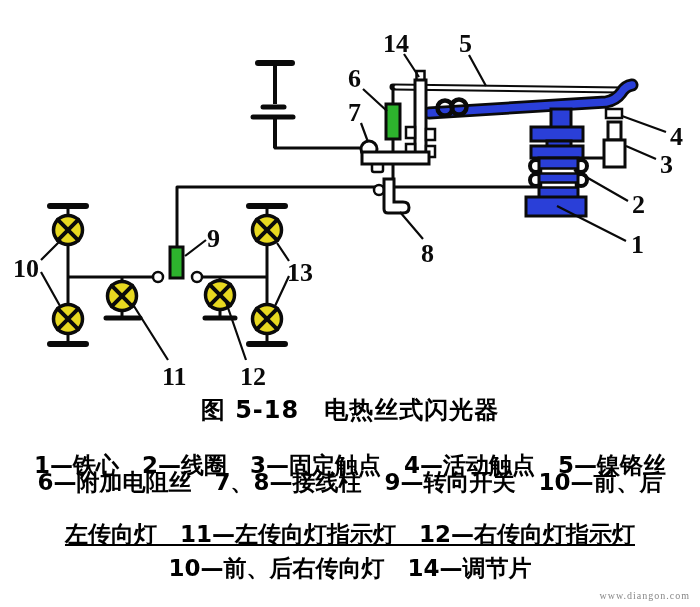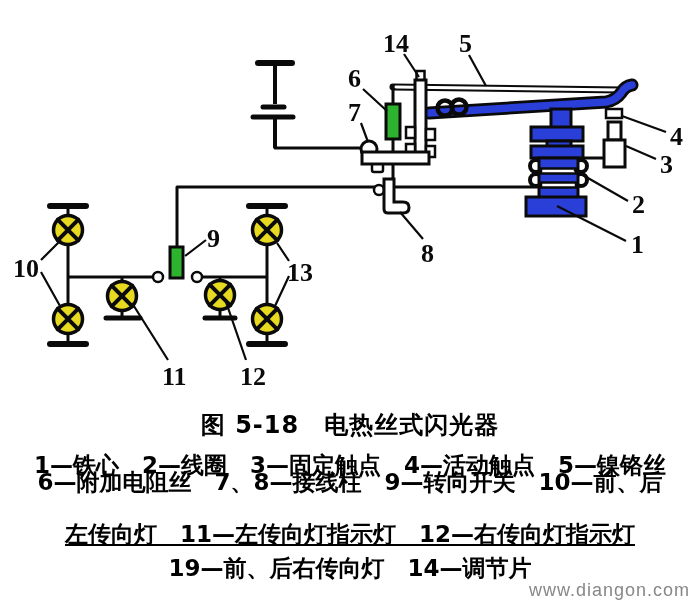--- a/index.html
+++ b/index.html
@@ -23,27 +23,27 @@
   .ring{fill:none;stroke:var(--line-black,#0a0a0a);stroke-width:4.5;}
   .ring-sm{fill:none;stroke:var(--line-black,#0a0a0a);stroke-width:4;}
   .w5-outer{stroke:var(--line-black,#0a0a0a);stroke-width:7;fill:none;stroke-linecap:round;}
   .w5-inner{stroke:#ffffff;stroke-width:3;fill:none;stroke-linecap:round;}
   .strip-outline{stroke:var(--line-black,#0a0a0a);stroke-width:13;fill:none;stroke-linecap:round;stroke-linejoin:round;}
   .strip-blue{stroke:var(--core-blue,#2a3fd8);stroke-width:7.5;fill:none;stroke-linecap:round;stroke-linejoin:round;}
   .callout{font-family:"Liberation Serif","DejaVu Serif",serif;font-weight:bold;font-size:26px;fill:var(--line-black,#0a0a0a);}
   
   .cap{position:absolute;left:0;width:700px;text-align:center;color:#000;
        font-weight:bold;white-space:nowrap;}
-  .cap-title{top:409px;font-size:24px;letter-spacing:1px;}
+  .cap-title{top:394px;font-size:24px;letter-spacing:1px;}
   .cap-l1{top:450px;font-size:23px;}
   .cap-l2{top:467px;font-size:23px;}
   .cap-l3{top:519px;font-size:23px;text-decoration:underline;}
   .cap-l4{top:553px;font-size:23px;}
-  .watermark{position:absolute;right:10px;bottom:6px;font-size:18px;font-weight:normal;
-       color:var(--watermark-gray,#878787);font-family:Liberation Sans, sans-serif;letter-spacing:1px;}
+  .watermark{position:absolute;right:10px;bottom:6px;font-size:10px;font-weight:normal;
+       color:var(--watermark-gray,#878787);font-family:Liberation Serif, serif;letter-spacing:1px;}
 </style>
 </head>
 <body>
 
 <div class="diagram-wrap">
 <svg width="700" height="410" viewBox="0 0 700 410">
 
   <path class="ln" d="M177,187 H540 M177,187 V247 M275,148 H361 M68,277 H152 M202,277 H267
            M68,206 V342 M267,206 V342 M122,277 V316 M220,277 V316 M393,87 V186 M583,158 H604"></path>
 
@@ -156,15 +156,15 @@
   <text class="callout" x="240" y="385">12</text>
   <text class="callout" x="287" y="281">13</text>
   <text class="callout" x="383" y="52">14</text>
 </svg>
 </div>
 
 <div class="cap cap-title">图 5-18　电热丝式闪光器</div>
 <div class="cap cap-l1">1—铁心　2—线圈　3—固定触点　4—活动触点　5—镍铬丝</div>
 <div class="cap cap-l2">6—附加电阻丝　7、8—接线柱　9—转向开关　10—前、后</div>
 <div class="cap cap-l3">左传向灯　11—左传向灯指示灯　12—右传向灯指示灯</div>
-<div class="cap cap-l4">19—前、后右传向灯　14—调节片</div>
+<div class="cap cap-l4">10—前、后右传向灯　14—调节片</div>
 
 <div class="watermark">www.diangon.com</div>
 
 </body></html>

